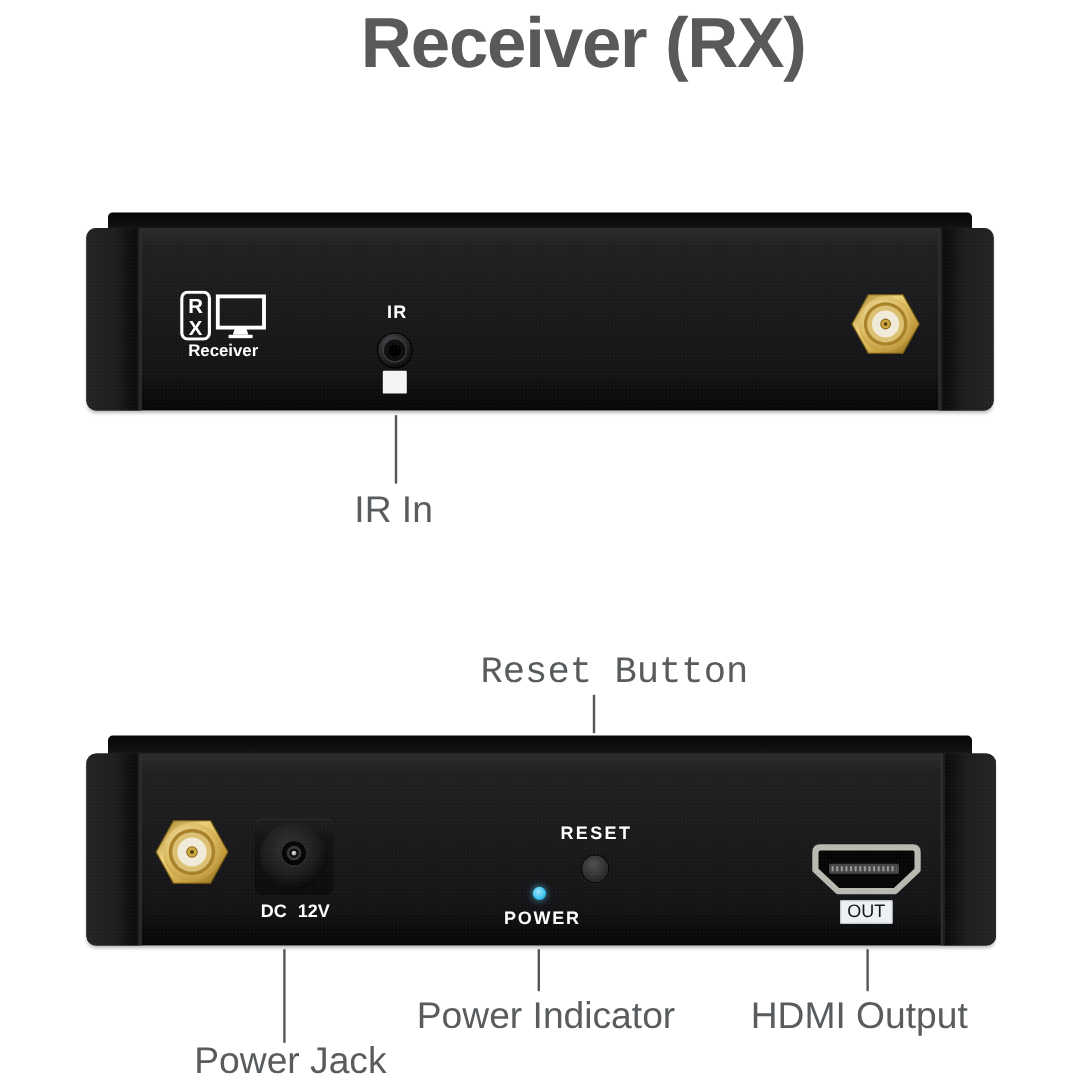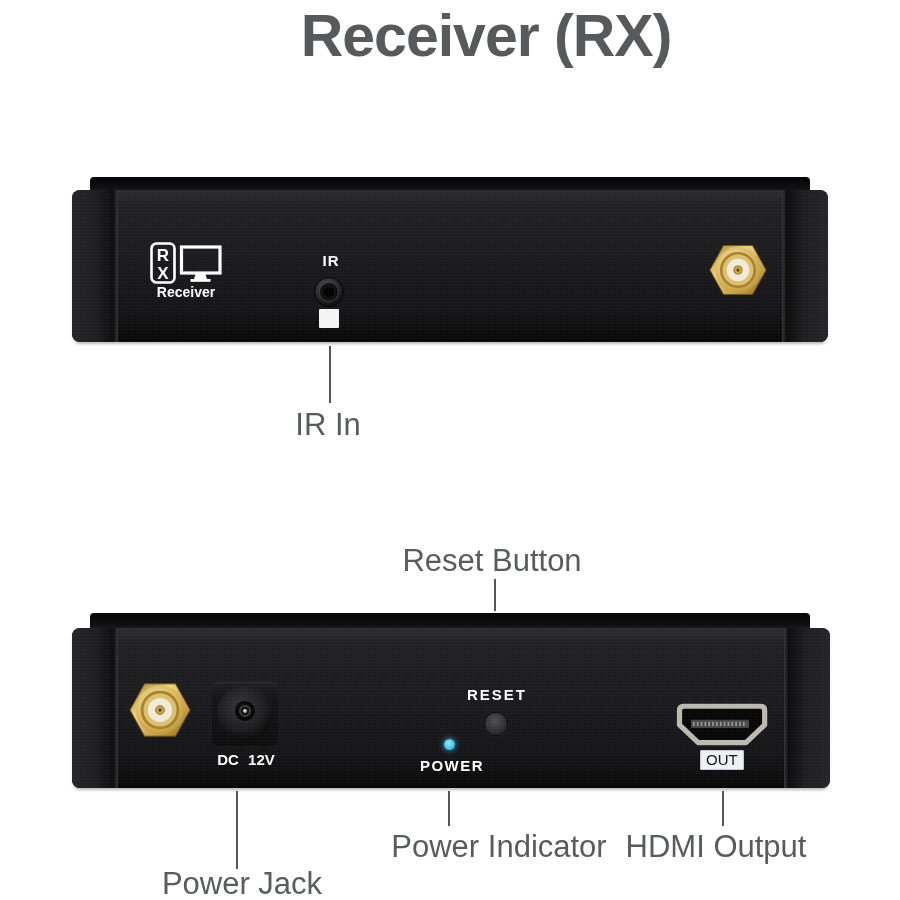--- a/index.html
+++ b/index.html
@@ -156,21 +156,21 @@
       <circle cx="32" cy="32" r="17" fill="#dcc072"></circle>
       <circle cx="32" cy="32" r="12.5" fill="#f0ead8"></circle>
       <circle cx="32" cy="32" r="4.5" fill="#cfa83f" stroke="#8a6a1e" stroke-width="1"></circle>
       <circle cx="32" cy="32" r="1.7" fill="#4f3c0e"></circle>
     </svg>
   </div>
 
   <div class="callout-line" style="left:329px; top:346px; height:57px;"></div>
   <div class="callout-label" style="left:328px; top:407px;">IR In</div>
 
-  <div class="callout-label" style="left:492px; top:543px;">Reset Button</div>
+  <div class="callout-label" style="left:512px; top:543px;font-family:Liberation Mono, monospace;">Reset Button</div>
   <div class="callout-line" style="left:494px; top:579px; height:32px;"></div>
 
   <div class="back-edge" style="left:90px; top:613px; width:720px; height:22px;"></div>
 
   <div class="device-body" style="left:72px; top:628px; width:758px; height:160px;">
     <div class="bevel-left"></div>
     <div class="bevel-right"></div>
 
     <svg style="position:absolute; left:57px; top:51px;" width="62" height="62" viewBox="0 0 64 64">
       <polygon points="1,32 16,5 48,5 63,32 48,59 16,59" fill="url(#goldHex)" stroke="#6b5214" stroke-width="1"></polygon>
@@ -204,18 +204,18 @@
       <rect x="24" y="19" width="56" height="8" rx="1" fill="#46464a"></rect>
       <line x1="26" y1="23" x2="78" y2="23" stroke="#9a9a92" stroke-width="4" stroke-dasharray="1.6 2.1"></line>
     </svg>
     <div class="out-tag" style="left:628px; top:122px;">OUT</div>
   </div>
 
   <div class="callout-line" style="left:236px; top:791px; height:78px;"></div>
   <div class="callout-label" style="left:242px; top:866px;text-align:center;">Power Jack</div>
 
   <div class="callout-line" style="left:448px; top:791px; height:35px;"></div>
-  <div class="callout-label" style="left:455px; top:829px;margin-left:44px;">Power Indicator</div>
+  <div class="callout-label" style="left:455px; top:829px;">Power Indicator</div>
 
   <div class="callout-line" style="left:722px; top:791px; height:35px;"></div>
   <div class="callout-label" style="left:716px; top:829px;">HDMI Output</div>
 
 </div>
 
 </body></html>

